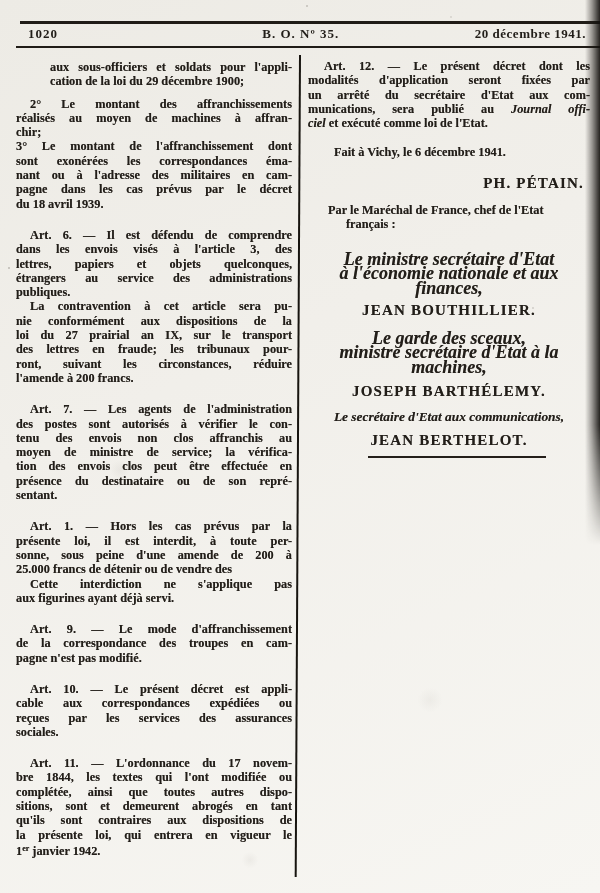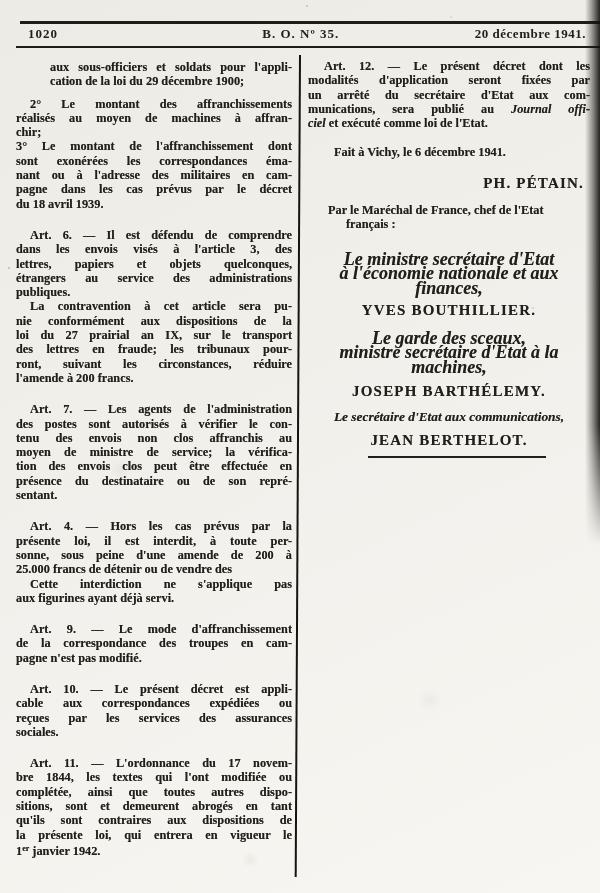--- a/index.html
+++ b/index.html
@@ -125,21 +125,21 @@
           <div class="jline">des postes sont autorisés à vérifier le con-</div>
           <div class="jline">tenu des envois non clos affranchis au</div>
           <div class="jline">moyen de ministre de service; la vérifica-</div>
           <div class="jline">tion des envois clos peut être effectuée en</div>
           <div class="jline">présence du destinataire ou de son repré-</div>
           <div class="jline">sentant.</div>
         </div>
       </div>
     <div class="para indent">
         <div class="lines">
-          <div class="jline">Art. 4. — Hors les cas prévus par la</div>
+          <div class="jline">Art. 1. — Hors les cas prévus par la</div>
           <div class="jline">présente loi, il est interdit, à toute per-</div>
           <div class="jline">sonne, sous peine d'une amende de 200 à</div>
           <div class="jline">25.000 francs de détenir ou de vendre des</div>
         </div>
       </div>
     <div class="para indent mb-lg">
         <div class="lines">
           <div class="jline">Cette interdiction ne s'applique pas</div>
           <div class="jline">aux figurines ayant déjà servi.</div>
         </div>
@@ -187,21 +187,21 @@
 
     <div class="byline mb6">
       <div class="by1">Par le Maréchal de France, chef de l'Etat</div>
       <div class="by2">français :</div>
     </div>
 
     <div class="title-it mb8">
       <div>Le ministre secrétaire d'Etat</div>
       <div>à l'économie nationale et aux finances,</div>
     </div>
-    <div class="sig sig-center mb13">YVES BOUTHILLIER.</div>
+    <div class="sig sig-center mb13">JEAN BOUTHILLIER.</div>
 
     <div class="title-it mb9">
       <div>Le garde des sceaux,</div>
       <div>ministre secrétaire d'Etat à la machines,</div>
     </div>
     <div class="sig sig-center mb12">JOSEPH BARTHÉLEMY.</div>
 
     <div class="title-it wide mb9">Le secrétaire d'Etat aux communications,</div>
     <div class="sig sig-center mb8">JEAN BERTHELOT.</div>
 

